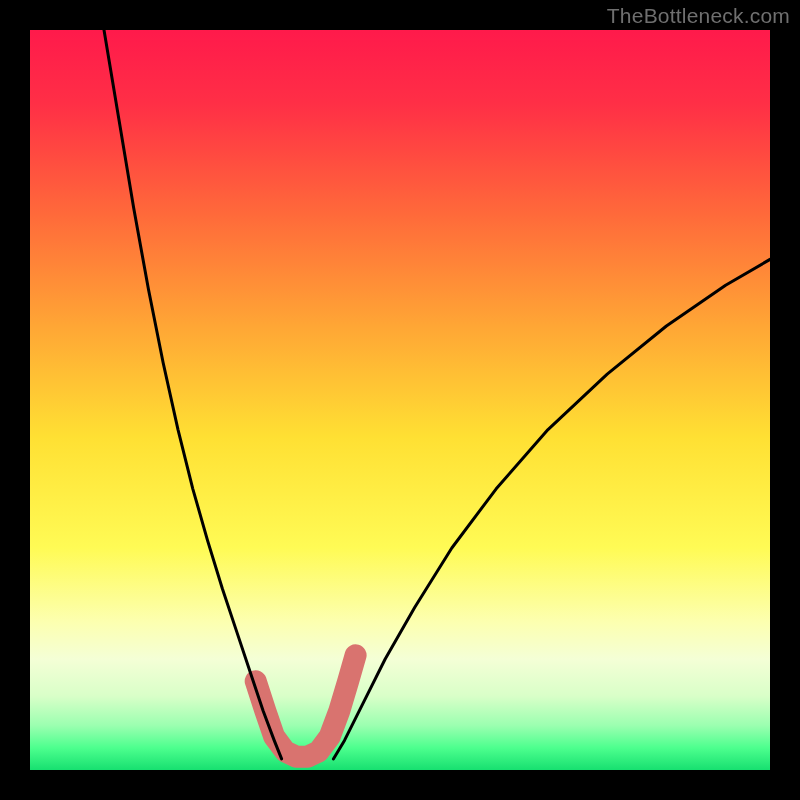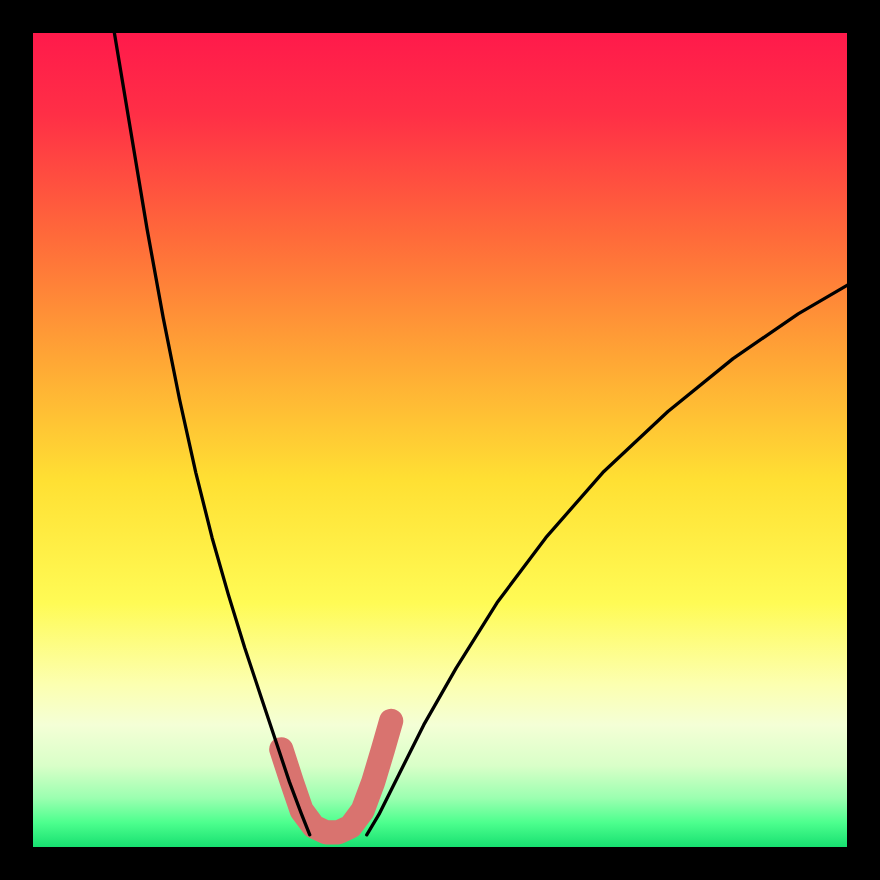--- a/index.html
+++ b/index.html
@@ -79,13 +79,14 @@
     </svg>
 
     <svg class="curves" viewBox="0 0 740 740" preserveAspectRatio="none">
       <path fill="none" stroke-linecap="round" stroke-linejoin="round" d="M225.70 651.20 L235.32 680.80 L244.20 706.70 L255.30 721.50 L266.40 726.68 L277.50 726.68 L288.60 721.50 L299.70 706.70 L309.32 680.80 L318.20 651.20 L325.60 625.30" stroke="#d9736f" stroke-width="22"></path>
       <path fill="none" stroke-linecap="round" stroke-linejoin="round" d="M74.00 0.00 L88.80 88.80 L103.60 177.60 L118.40 259.00 L133.20 333.00 L148.00 399.60 L162.80 458.80 L177.60 510.60 L192.40 558.70 L207.20 603.10 L222.00 647.50 L233.10 680.80 L244.20 710.40 L251.60 728.90" stroke="#000000" stroke-width="3"></path>
       <path fill="none" stroke-linecap="round" stroke-linejoin="round" d="M303.40 728.90 L314.50 710.40 L333.00 673.40 L355.20 629.00 L384.80 577.20 L421.80 518.00 L466.20 458.80 L518.00 399.60 L577.20 344.10 L636.40 296.00 L695.60 255.30 L740.00 229.40" stroke="#000000" stroke-width="3"></path>
     </svg>
 
   </div>
 
+  <div class="watermark">TheBottleneck.com</div>
 </div>
 
 </body></html>

